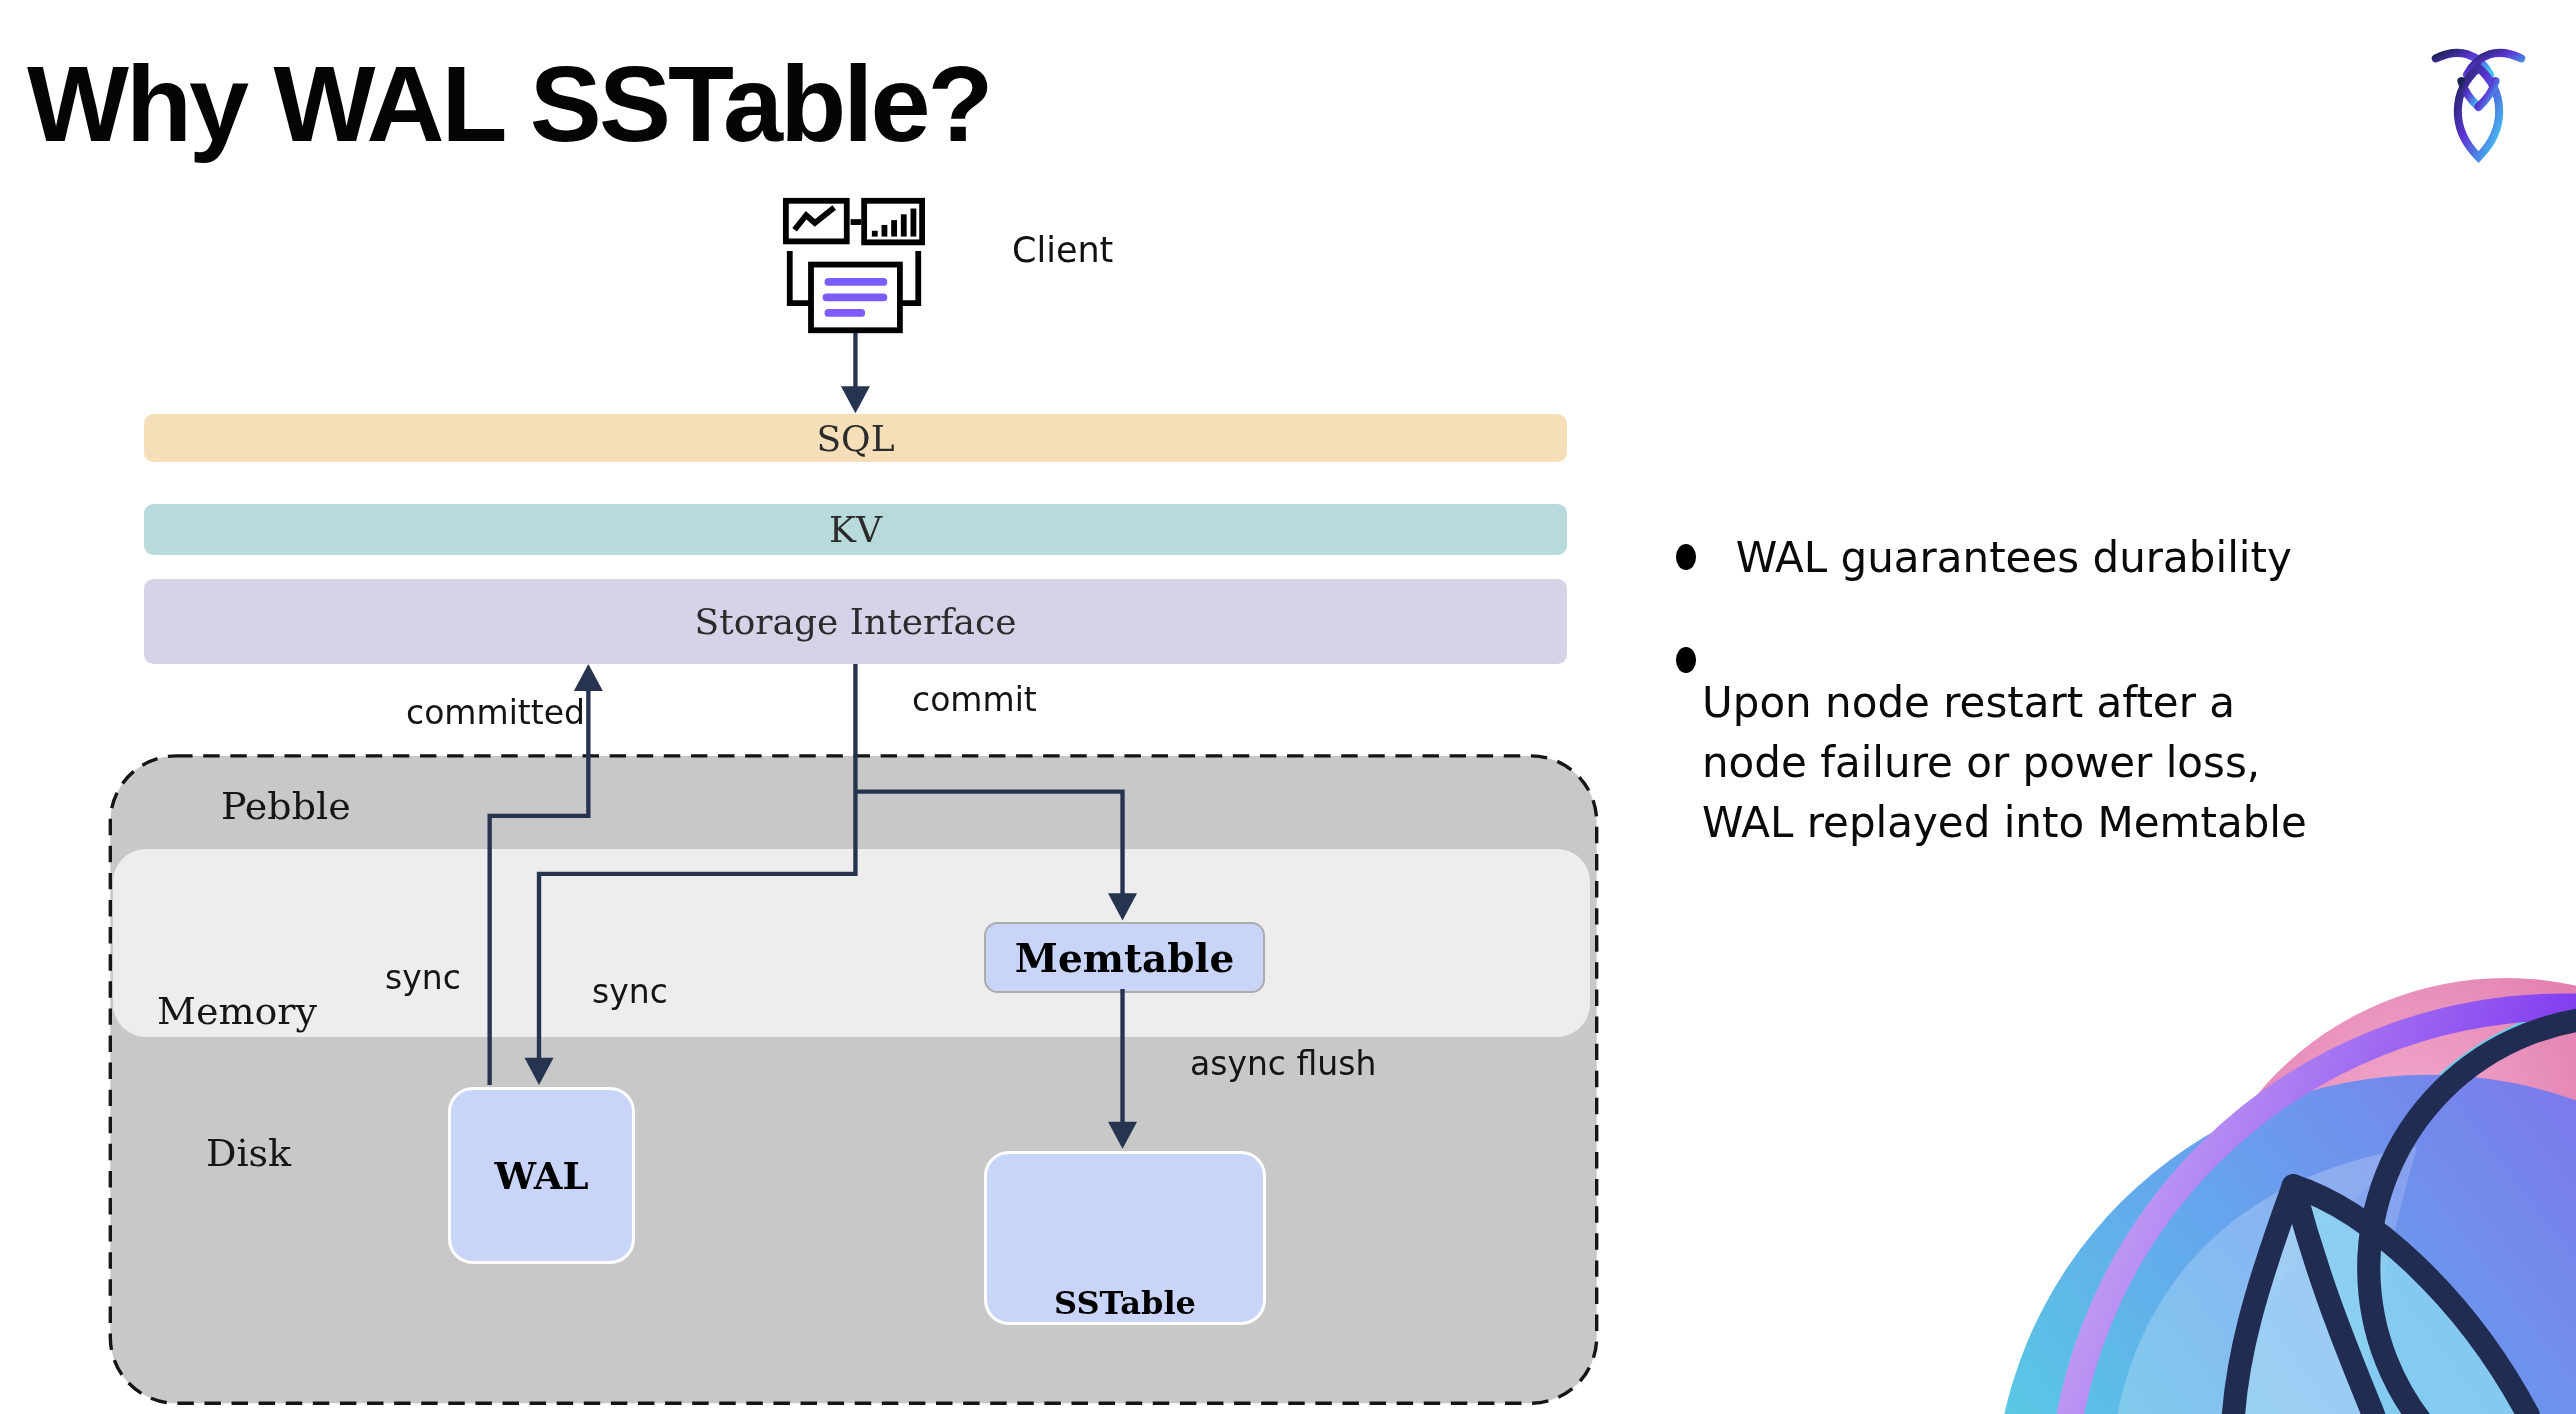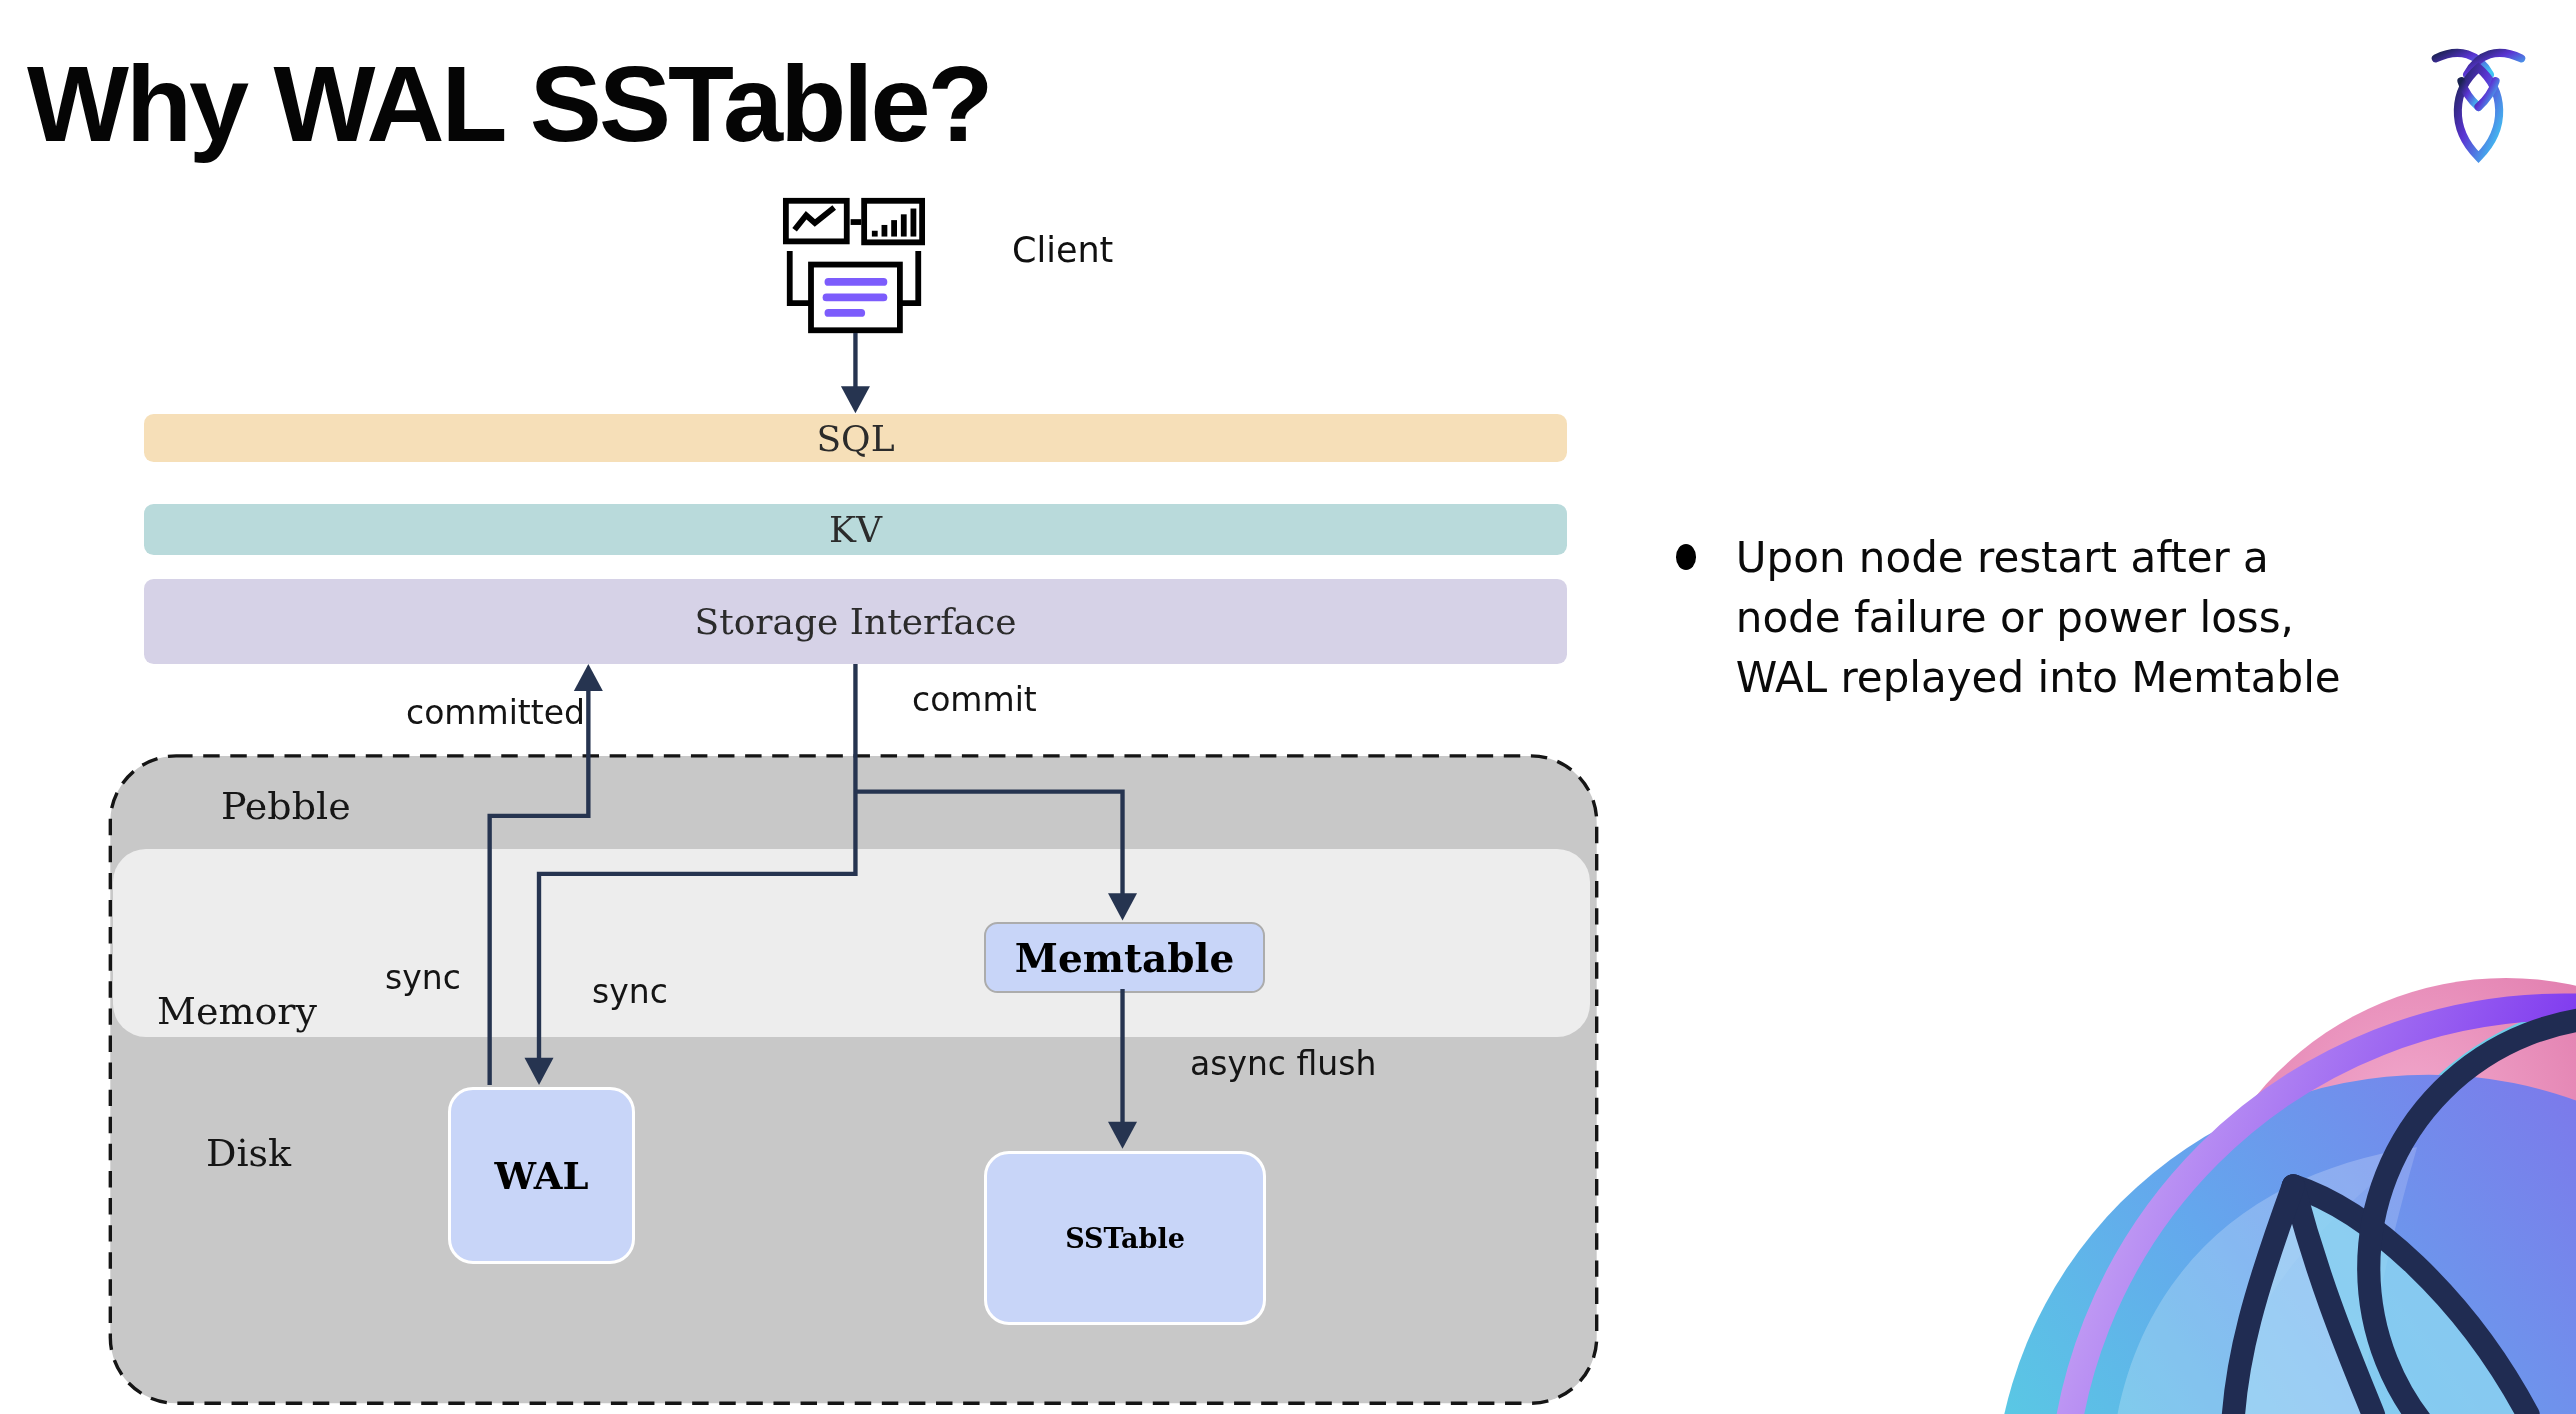--- a/index.html
+++ b/index.html
@@ -33,21 +33,21 @@
   
   .node{display:flex;align-items:center;justify-content:center;z-index:4;
         background:var(--node-fill);
         font-family:"DejaVu Serif","Liberation Serif",serif;font-weight:700;
         color:#000000;}
   .node-wal{left:448px;top:1087px;width:181px;height:171px;border-radius:25px;
             border:3.9px solid #ffffff;font-size:37px;}
   .node-memtable{left:984px;top:922px;width:277px;height:67px;border-radius:13.5px;
             border:2.9px solid #acacac;font-size:39px;}
   .node-sstable{left:984px;top:1151px;width:276px;height:168px;border-radius:25px;
-            border:3.9px solid #ffffff;font-size:27px;}
+            border:3.9px solid #ffffff;font-size:32px;align-items:flex-end;}
 
   
   .edge-label{font-size:33px;color:var(--text-dark);z-index:6;white-space:nowrap;}
   .lbl-committed{left:406px;top:693px;}
   .lbl-commit{left:912px;top:680px;}
   .lbl-sync1{left:385px;top:958px;}
   .lbl-sync2{left:592px;top:972px;}
   .lbl-async{left:1190px;top:1044px;}
   .lbl-client{left:1012px;top:230px;font-size:35px;color:#101010;z-index:6;}
 
@@ -179,20 +179,24 @@
   </g>
 </svg>
 
 <span class="abs edge-label lbl-committed">committed</span>
 <span class="abs edge-label lbl-commit">commit</span>
 <span class="abs edge-label lbl-sync1">sync</span>
 <span class="abs edge-label lbl-sync2">sync</span>
 <span class="abs edge-label lbl-async">async flush</span>
 
 <div class="abs bullets">
+  <div class="bullet-item">
+    <span class="bullet-dot"></span>
+    <span class="bullet-text">WAL guarantees durability</span>
+  </div>
   <div class="bullet-item">
     <span class="bullet-dot"></span>
     <span class="bullet-text">Upon node restart after a node failure or power loss, WAL replayed into Memtable</span>
   </div>
 </div>
 
 <svg class="abs brand-art" width="575" height="437" viewBox="0 0 594 452">
   <defs>
     <radialGradient id="gPink" cx="0.35" cy="0.22" r="0.95">
       <stop offset="0" stop-color="#f2aacd"></stop>

